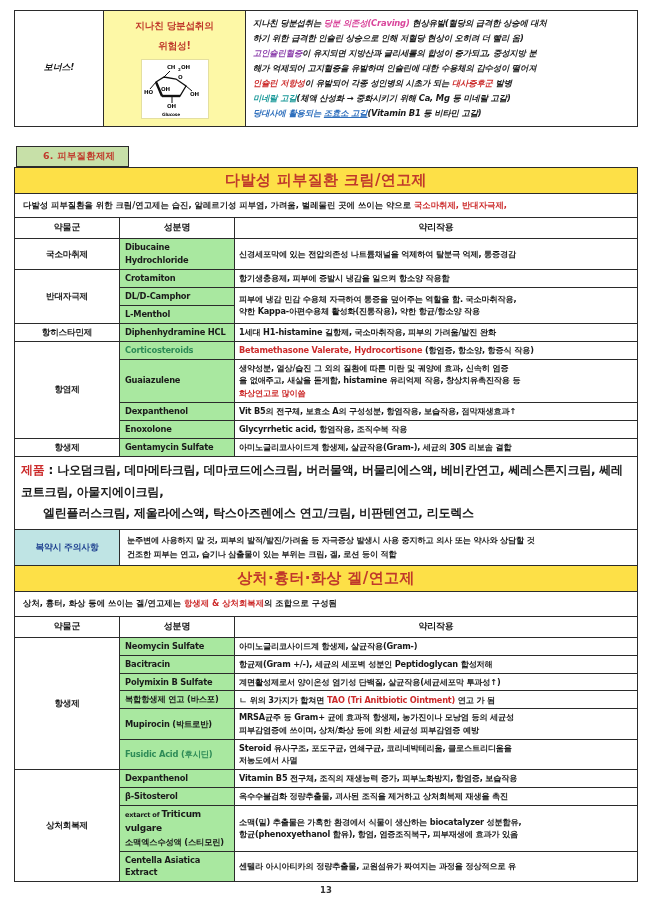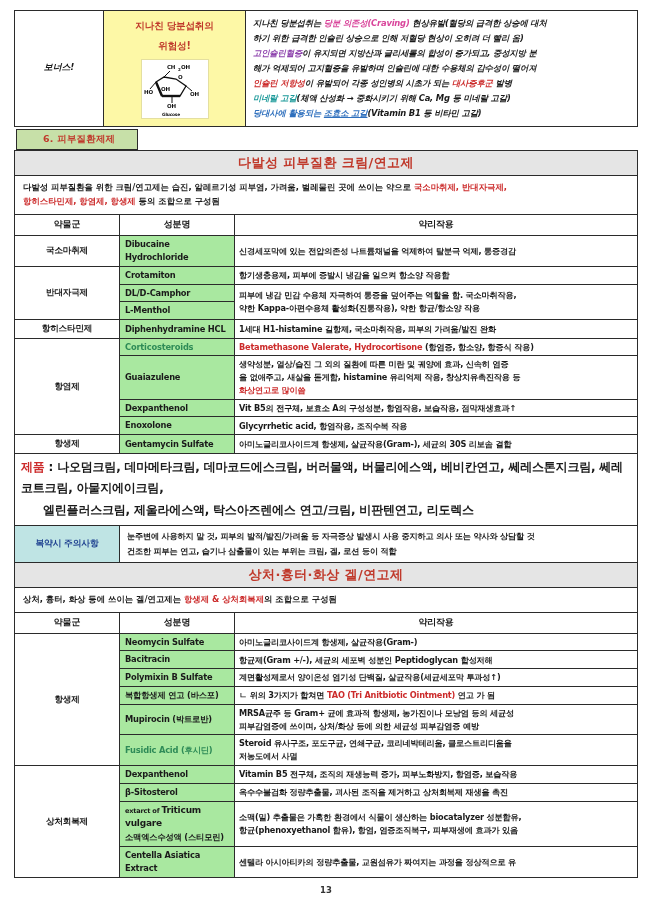--- a/index.html
+++ b/index.html
@@ -81,34 +81,34 @@
   .u { text-decoration: underline; }
 
   
   .section-tab {
     display: inline-block;
     background: #c7e0a8;
     border: 1px solid #2b2b2b;
     color: #c0392b;
     font-weight: bold;
     font-size: 9.4px;
-    padding: 3px 22px 3px 26px;
-    margin: 2px 0 0 2px;
+    padding: 3px 13px 3px 26px;
+    margin: 19px 0 0 2px;
     letter-spacing: 0.3px;
   }
 
   
   .banner {
-    background: #e5e5e5;
+    background: #fde047;
     border: 1px solid #2b2b2b;
     border-top: 1px solid #2b2b2b;
     text-align: center;
     color: #c0392b;
     font-weight: bold;
-    font-size: 13px;
+    font-size: 15px;
     padding: 3px 0;
     letter-spacing: 0.4px;
   }
   .banner.nomargin { margin-top: -1px; }
 
   
   .intro {
     border: 1px solid #2b2b2b;
     border-top: none;
     padding: 4px 8px 5px 8px;
@@ -219,21 +219,20 @@
   </tbody>
     </table>
 
   <div>
     <span class="section-tab">6. 피부질환제제</span>
   </div>
 
   <div class="banner">다발성 피부질환 크림/연고제</div>
   <div class="intro">
       <div><span>다발성 피부질환을 위한 크림/연고제는 습진, 알레르기성 피부염, 가려움, 벌레물린 곳에 쓰이는 약으로 </span><span class="c-red">국소마취제, 반대자극제,</span></div>
-      <div><span class="c-red">항히스타민제, 항염제, 항생제</span><span> 등의 조합으로 구성됨</span></div>
     </div>
   <table class="drug-table">
     <thead>
       <tr>
         <th class="col-group">약물군</th>
         <th class="col-ingredient">성분명</th>
         <th>약리작용</th>
       </tr>
     </thead>
     <tbody id="t1-body">

